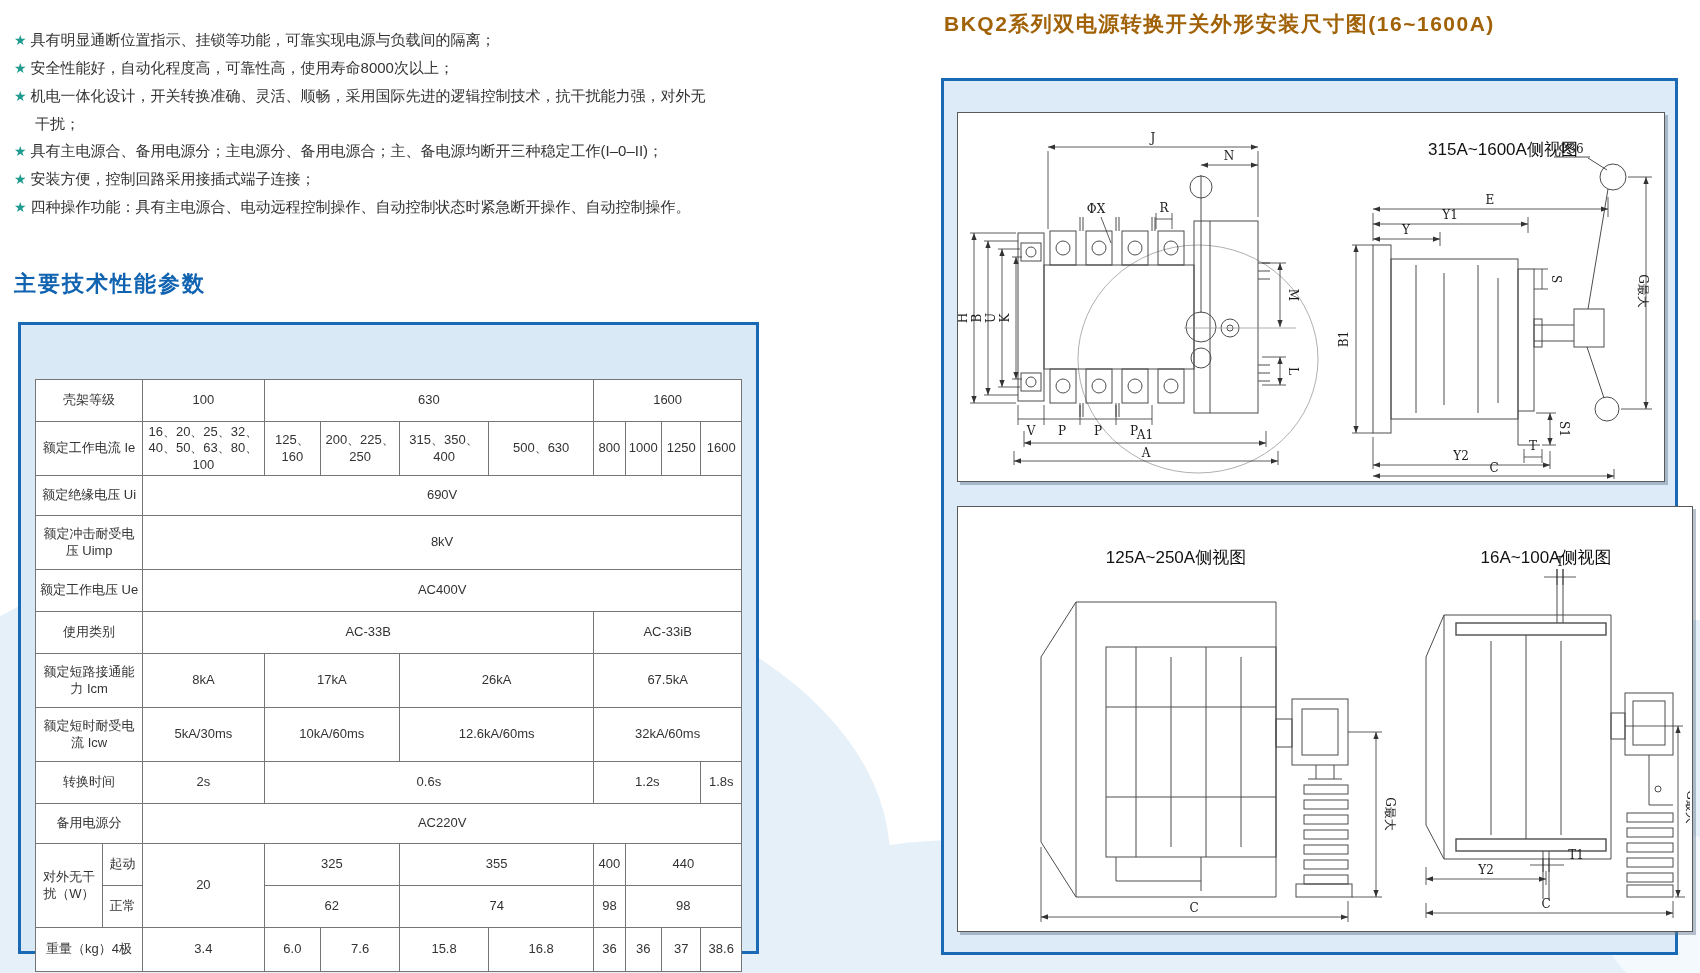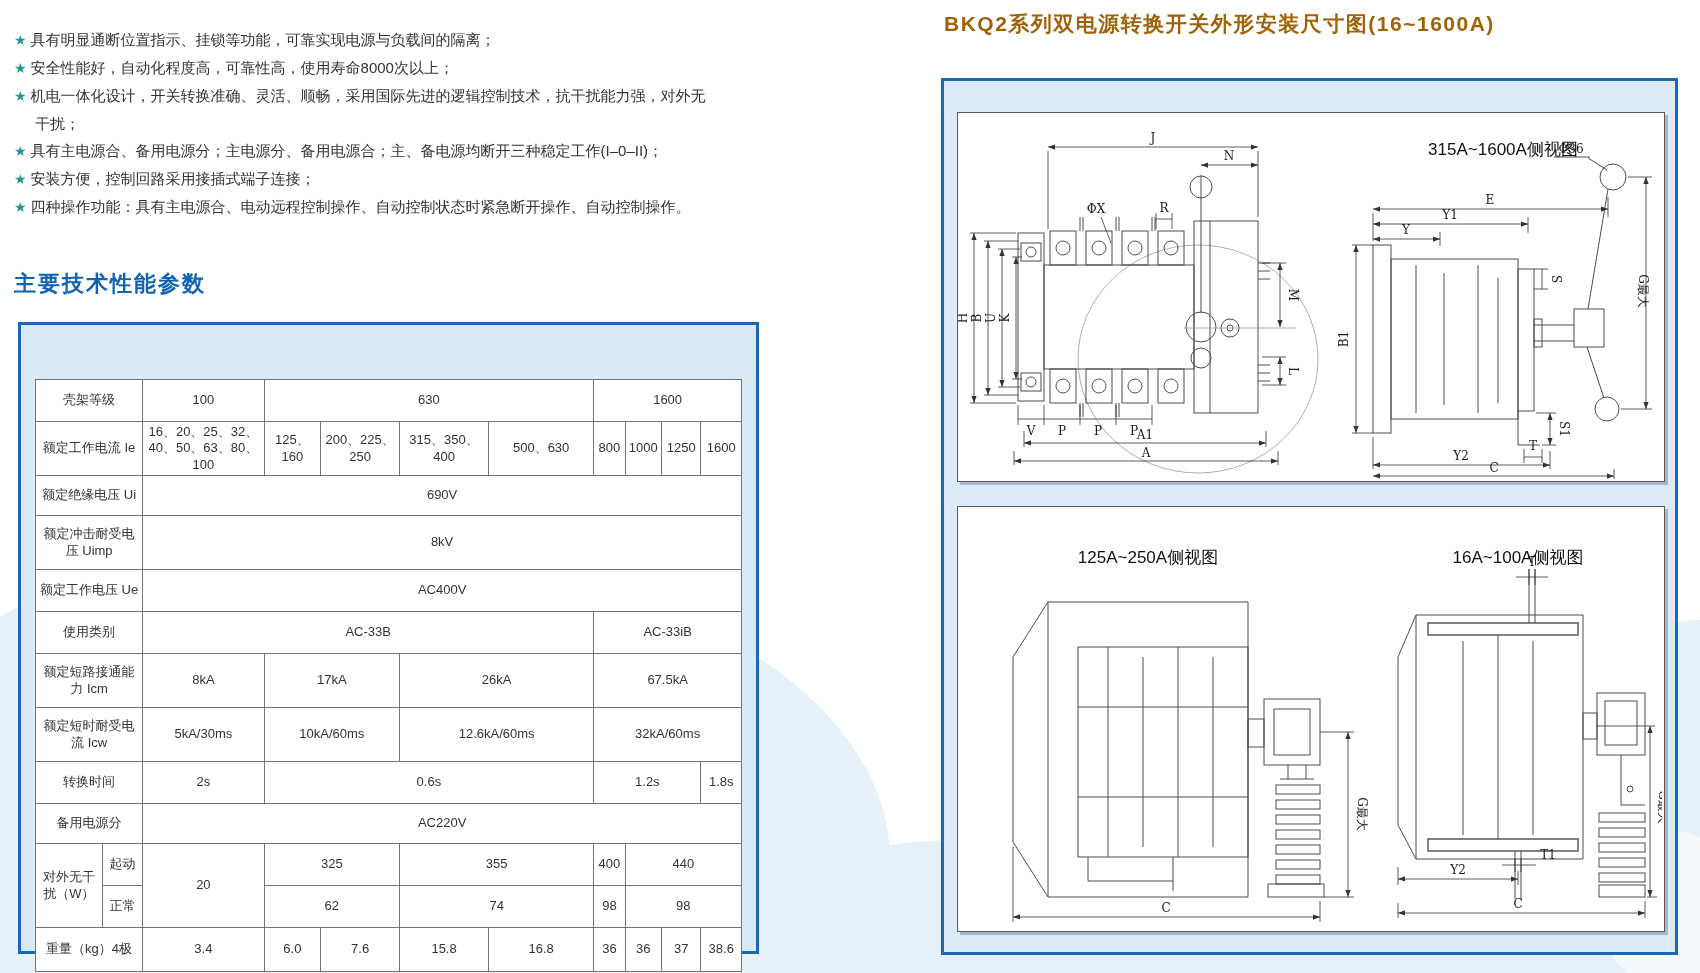--- a/index.html
+++ b/index.html
@@ -45,21 +45,21 @@
   }
   .dim-panel{
     position:absolute;left:941px;top:78px;width:737px;height:877px;z-index:1;
     background:#ddebf8;border:3px solid #1a69b5;box-sizing:border-box;
   }
   .dim-box{
     position:absolute;left:13px;width:706px;background:#fff;
     border:1px solid #5a5a5a;box-shadow:3px 3px 0 rgba(100,120,140,.45);
   }
   .dim-box.b1{top:31px;height:368px;}
-  .dim-box.b2{top:425px;height:424px;}
+  .dim-box.b2{top:425px;height:424px;padding-left:28px;}
   
   svg{display:block}
   .ol{fill:none;stroke:#4d4d4d;stroke-width:1;}
   .ol2{fill:none;stroke:#4d4d4d;stroke-width:1.4;}
   .thin{fill:none;stroke:#9a9a9a;stroke-width:0.8;}
   .dim{stroke:#333;stroke-width:0.8;fill:none;}
   .lab{font-family:"DejaVu Serif", serif;font-size:12px;fill:#1a1a1a;text-anchor:middle;}
   .cap{font-family:"Liberation Sans", sans-serif;font-size:17px;fill:#111;text-anchor:middle;}
 </style>
 </head>

